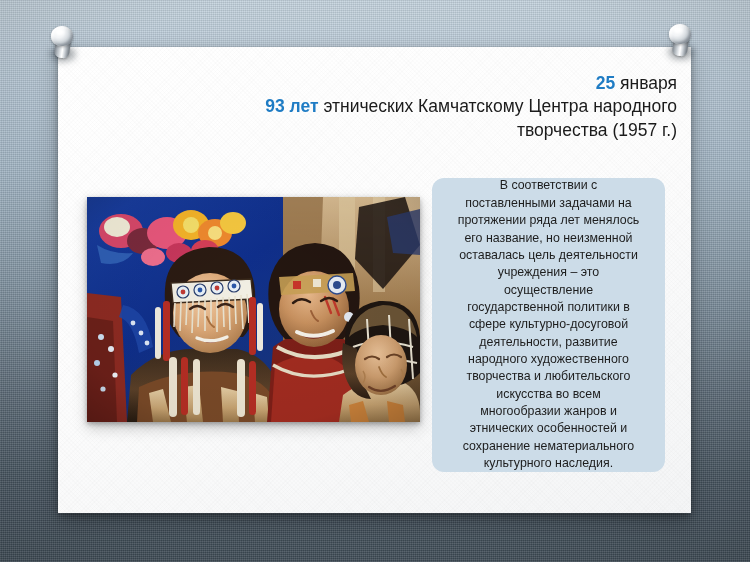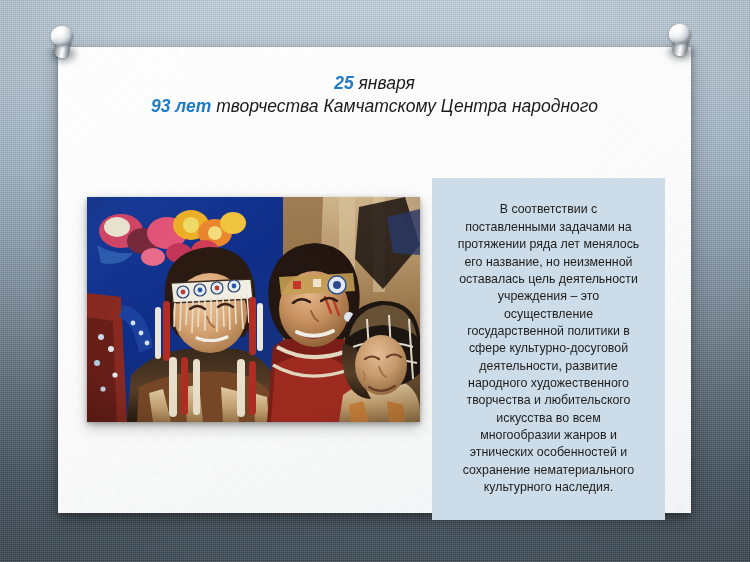--- a/index.html
+++ b/index.html
@@ -143,25 +143,24 @@
   }
   #pushpin-left  { left: 46px;  top: 24px; }
   #pushpin-right { left: 664px; top: 22px; }
 
   
   .title-block {
     position: absolute;
     left: 72px;
     top: 72px;
     width: 600px;
-    text-align: center;
+    text-align: right;
     line-height: 1.34;
     font-size: 17.5px;
     color: #1b1b1b;
-    font-style: italic;
   }
   .title-line { display: block; }
   .accent {
     color: #1f7cc4;
     font-weight: bold;
   }
 
   
   .photo-frame {
     position: absolute;
@@ -176,27 +175,28 @@
     background: #102a66;
   }
   .photo-frame svg { display: block; width: 100%; height: 100%; }
 
   
   .text-panel {
     position: absolute;
     left: 432px;
     top: 178px;
     width: 233px;
-    height: 342px;
+    height: 294px;
     background: #ccdce8;
     display: flex;
     align-items: center;
     justify-content: center;
     padding: 6px 25px;
     box-sizing: border-box;
+    border-radius: 12px;
   }
   .text-panel p {
     margin: 0;
     text-align: center;
     font-size: 12.4px;
     line-height: 1.40;
     color: #1d1d1d;
   }
 </style>
 </head>
@@ -208,22 +208,23 @@
   <div class="fabric-vignette"></div>
 
   <div class="paper">
     <div class="paper-grain"></div>
 
     <div class="title-block" style="position:absolute; left:14px; top:25px; width:605px;">
       <span class="title-line">
         <span class="accent">25</span><span> января</span>
       </span>
       <span class="title-line">
-        <span class="accent">93 лет</span><span> творчества Камчатскому Центра народного</span>
+        <span class="accent">93 лет</span><span> этнических Камчатскому Центра народного</span>
       </span>
+      <span class="title-line">творчества (1957 г.)</span>
     </div>
   </div>
 
   <div class="photo-frame">
     <svg viewBox="0 0 333 225" preserveAspectRatio="none">
       <defs>
         <linearGradient id="bgBlue" x1="0" y1="0" x2="1" y2="1">
           <stop offset="0%" stop-color="#1a3fa0"></stop>
           <stop offset="38%" stop-color="#0f2f8c"></stop>
           <stop offset="70%" stop-color="#16347e"></stop>

